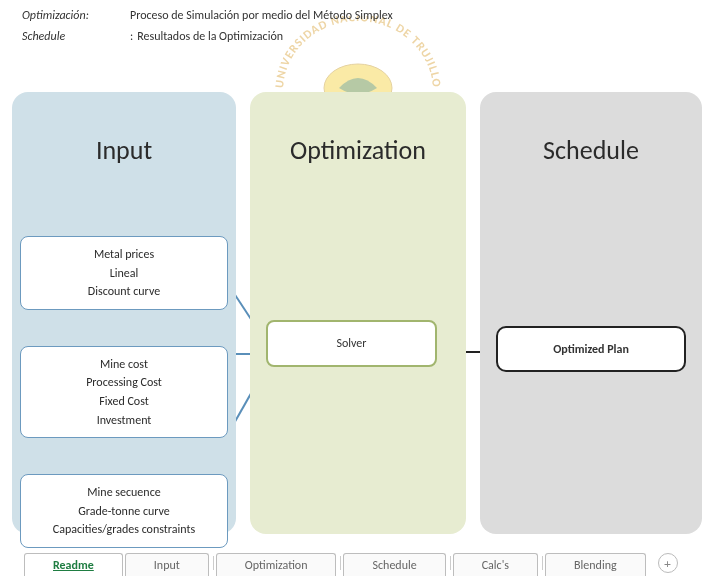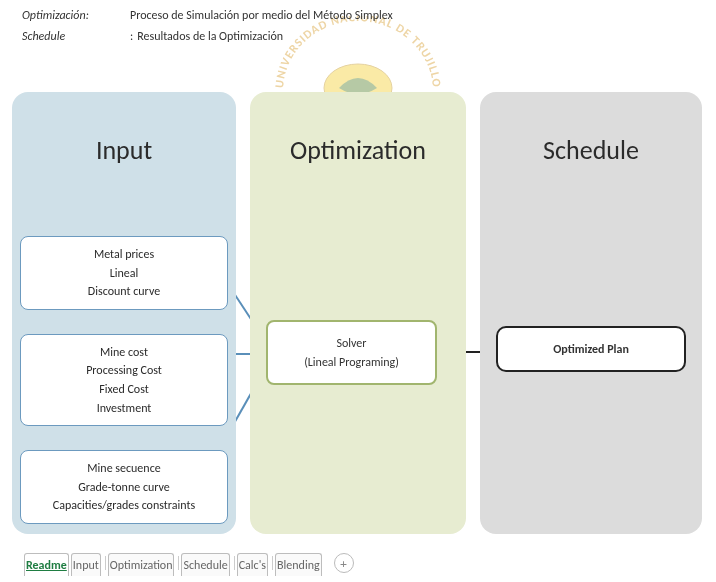--- a/index.html
+++ b/index.html
@@ -13,27 +13,27 @@
   .watermark .arc-text{font:700 12px "Calibri";fill:#d9a33a;letter-spacing:1px;}
   .watermark .seal{fill:#f5d23c;stroke:#c49a2d;stroke-width:1;}
   .watermark .leaf{fill:#5e8a3a;}
   .diagram{position:absolute;top:92px;left:4px;right:4px;bottom:48px;}
   .svg-diagram{position:absolute;inset:0;width:100%;height:100%;}
   .col{position:absolute;top:0;bottom:0;border-radius:16px;}
   .col-input{left:8px;width:224px;background:#cfe0e8;}
   .col-opt  {left:246px;width:216px;background:#e7ecd1;}
   .col-sch  {left:476px;width:222px;background:#dcdcdc;}
   .col-title{position:absolute;top:42px;left:0;right:0;text-align:center;font-size:26px;color:#2b2b2b;}
-  .stack{position:absolute;left:8px;right:8px;top:144px;display:flex;flex-direction:column;gap:24px;}
+  .stack{position:absolute;left:8px;right:8px;top:144px;display:flex;flex-direction:column;gap:36px;}
   .box{background:#fff;border:1px solid #6c9abf;border-radius:8px;padding:8px 10px;font-size:12px;text-align:center;color:#2b2b2b;line-height:1.55;}
   .center-box{position:absolute;left:16px;right:29px;top:228px;background:#fff;border:2px solid #a1b56e;border-radius:8px;padding:12px 10px;font-size:12px;text-align:center;line-height:1.55;}
   .right-box{position:absolute;left:16px;right:16px;top:234px;background:#fff;border:2.5px solid #222;border-radius:10px;padding:14px 10px;font-size:12px;font-weight:700;text-align:center;}
   
   .tabs{position:absolute;left:24px;right:4px;bottom:6px;height:26px;display:flex;align-items:flex-end;font-size:12px;color:#666;}
-  .tab{padding:4px 1px;border:1px solid #bdbdbd;border-bottom:none;margin-right:2px;border-top-left-radius:3px;border-top-right-radius:3px;background:#fafafa;cursor:pointer;}
+  .tab{padding:4px 28px;border:1px solid #bdbdbd;border-bottom:none;margin-right:2px;border-top-left-radius:3px;border-top-right-radius:3px;background:#fafafa;cursor:pointer;}
   .tab.active{background:#fff;color:#1f7d42;font-weight:600;text-decoration:underline;}
   .tab-sep{width:1px;height:14px;background:#ccc;margin:0 2px;align-self:center;}
   .add-tab{margin-left:10px;display:flex;align-items:center;justify-content:center;width:18px;height:18px;border:1px solid #bbb;border-radius:50%;color:#888;font-size:13px;cursor:pointer;align-self:center;}
 </style>
 </head>
 <body>
 
 <div class="page">
 
   <svg class="watermark" viewBox="0 0 170 110">
@@ -89,21 +89,20 @@
           <div>Grade-tonne curve</div>
           <div>Capacities/grades constraints</div>
         </div>
       </div>
     </div>
 
     <div class="col col-opt">
       <div class="col-title">Optimization</div>
       <div class="center-box">
         <div>Solver</div>
-        <div>(Lineal Programing)</div>
       </div>
     </div>
 
     <div class="col col-sch">
       <div class="col-title">Schedule</div>
       <div class="right-box">
         <span>Optimized Plan</span>
       </div>
     </div>
   </div>

